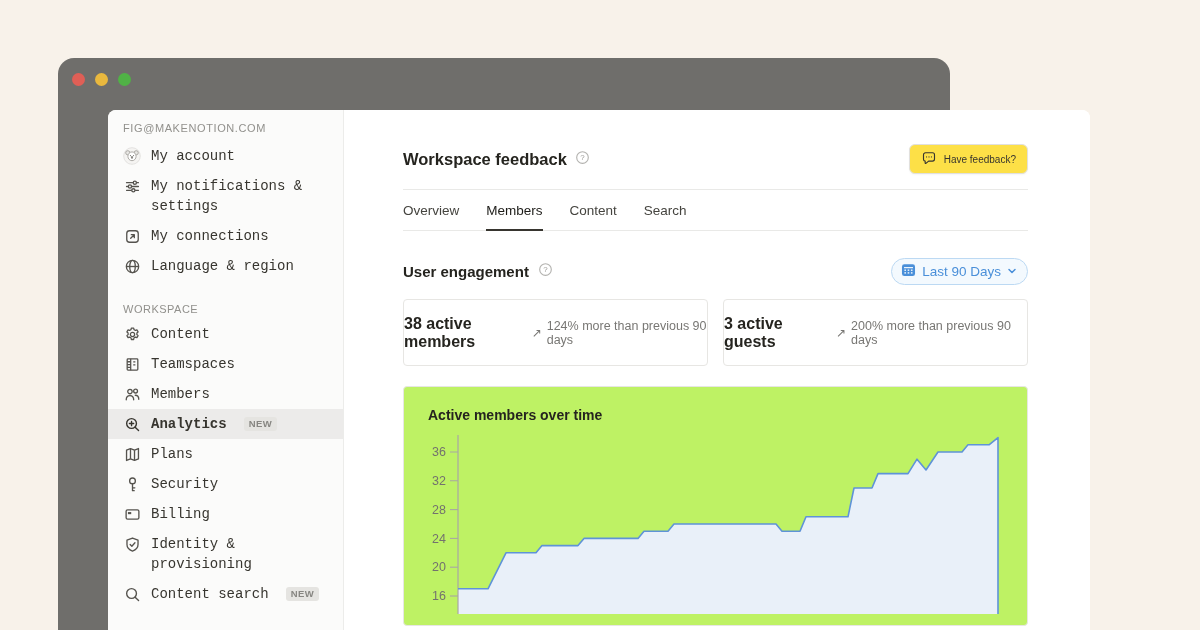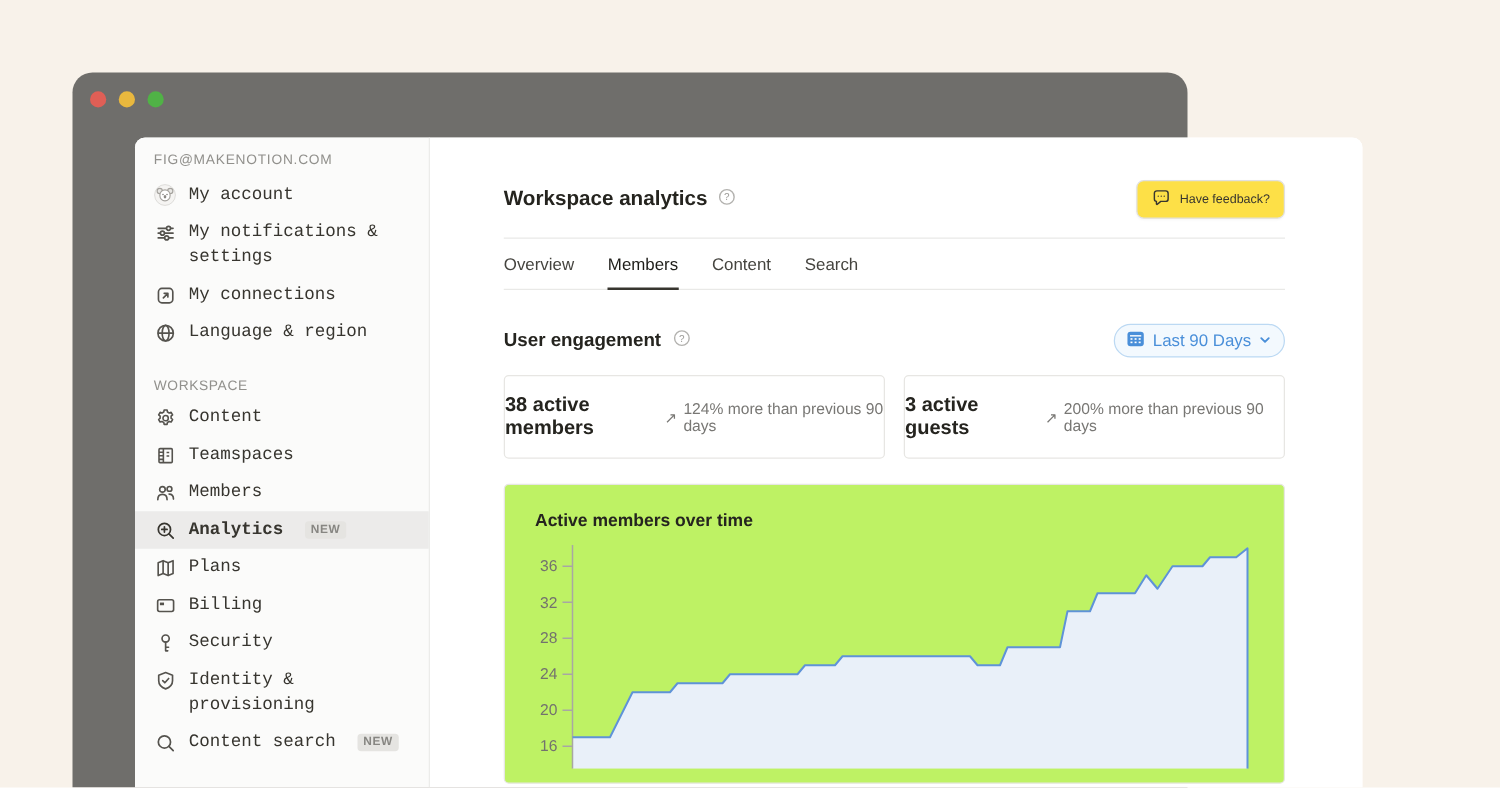--- a/index.html
+++ b/index.html
@@ -210,40 +210,40 @@
           <svg width="17" height="17" viewBox="0 0 16 16" fill="none" stroke="#55534e" stroke-width="1.25" stroke-linejoin="round">
               <path d="M2.4 3.9 L6.1 2.4 L9.9 3.9 L13.6 2.4 V12.1 L9.9 13.6 L6.1 12.1 L2.4 13.6 Z"></path>
               <path d="M6.1 2.4 V12.1 M9.9 3.9 V13.6"></path>
             </svg>
         </span>
         <span class="slabel" data-interactable="false">Plans</span>
       </div>
 
       <div class="srow" data-interactable="true">
         <span class="sicon" data-interactable="false">
+          <svg width="17" height="17" viewBox="0 0 16 16" fill="none" stroke="#55534e" stroke-width="1.25" stroke-linecap="round">
+              <circle cx="8" cy="4.6" r="2.7"></circle>
+              <path d="M8 7.3 V13.8 M8 11.1 h2.2 M8 13.8 h1.6"></path>
+            </svg>
+        </span>
+        <span class="slabel" data-interactable="false">Security</span>
+      </div>
+
+      <div class="srow" data-interactable="true">
+        <span class="sicon" data-interactable="false">
           <svg width="17" height="17" viewBox="0 0 16 16" fill="none" stroke="#55534e" stroke-width="1.25">
               <rect x="2" y="3.6" width="12" height="8.8" rx="1.4"></rect>
               <rect x="3.7" y="5.7" width="3.1" height="2" fill="#55534e" stroke="none"></rect>
             </svg>
         </span>
         <span class="slabel" data-interactable="false">Billing</span>
       </div>
 
       <div class="srow" data-interactable="true">
         <span class="sicon" data-interactable="false">
-          <svg width="17" height="17" viewBox="0 0 16 16" fill="none" stroke="#55534e" stroke-width="1.25" stroke-linecap="round">
-              <circle cx="8" cy="4.6" r="2.7"></circle>
-              <path d="M8 7.3 V13.8 M8 11.1 h2.2 M8 13.8 h1.6"></path>
-            </svg>
-        </span>
-        <span class="slabel" data-interactable="false">Security</span>
-      </div>
-
-      <div class="srow" data-interactable="true">
-        <span class="sicon" data-interactable="false">
           <svg width="17" height="17" viewBox="0 0 16 16" fill="none" stroke="#55534e" stroke-width="1.25" stroke-linecap="round" stroke-linejoin="round">
               <path d="M8 1.9 L13.2 3.9 V8.1 C13.2 11.2 11 13.2 8 14.2 C5 13.2 2.8 11.2 2.8 8.1 V3.9 Z"></path>
               <path d="M5.8 8 L7.4 9.6 L10.3 6.4"></path>
             </svg>
         </span>
         <span class="slabel" data-interactable="false">Identity &amp; provisioning</span>
       </div>
 
       <div class="srow" data-interactable="true">
         <span class="sicon" data-interactable="false">
@@ -254,21 +254,21 @@
         </span>
         <span class="slabel" data-interactable="false">Content search</span>
         <span class="badge" data-interactable="false">NEW</span>
       </div>
     </div>
 
     <div class="main" data-interactable="false">
 
       <div class="header-row">
         <div class="title-wrap">
-          <span class="page-title" data-interactable="false">Workspace analytics</span>
+          <span class="page-title" data-interactable="false">Workspace feedback</span>
           <span data-interactable="true">
             <svg width="15" height="15" viewBox="0 0 16 16">
                 <circle cx="8" cy="8" r="6.2" stroke="#b3b2af" fill="none" stroke-width="1.2"></circle>
                 <text x="8" y="11" font-size="8.5" text-anchor="middle" fill="#9b9a97" font-family="Liberation Sans, sans-serif">?</text>
               </svg>
           </span>
         </div>
         <button class="btn-feedback" data-interactable="true">
           <span data-interactable="false">
             <svg width="16" height="16" viewBox="0 0 16 16" fill="none" stroke="#37352f" stroke-width="1.15" stroke-linejoin="round">

